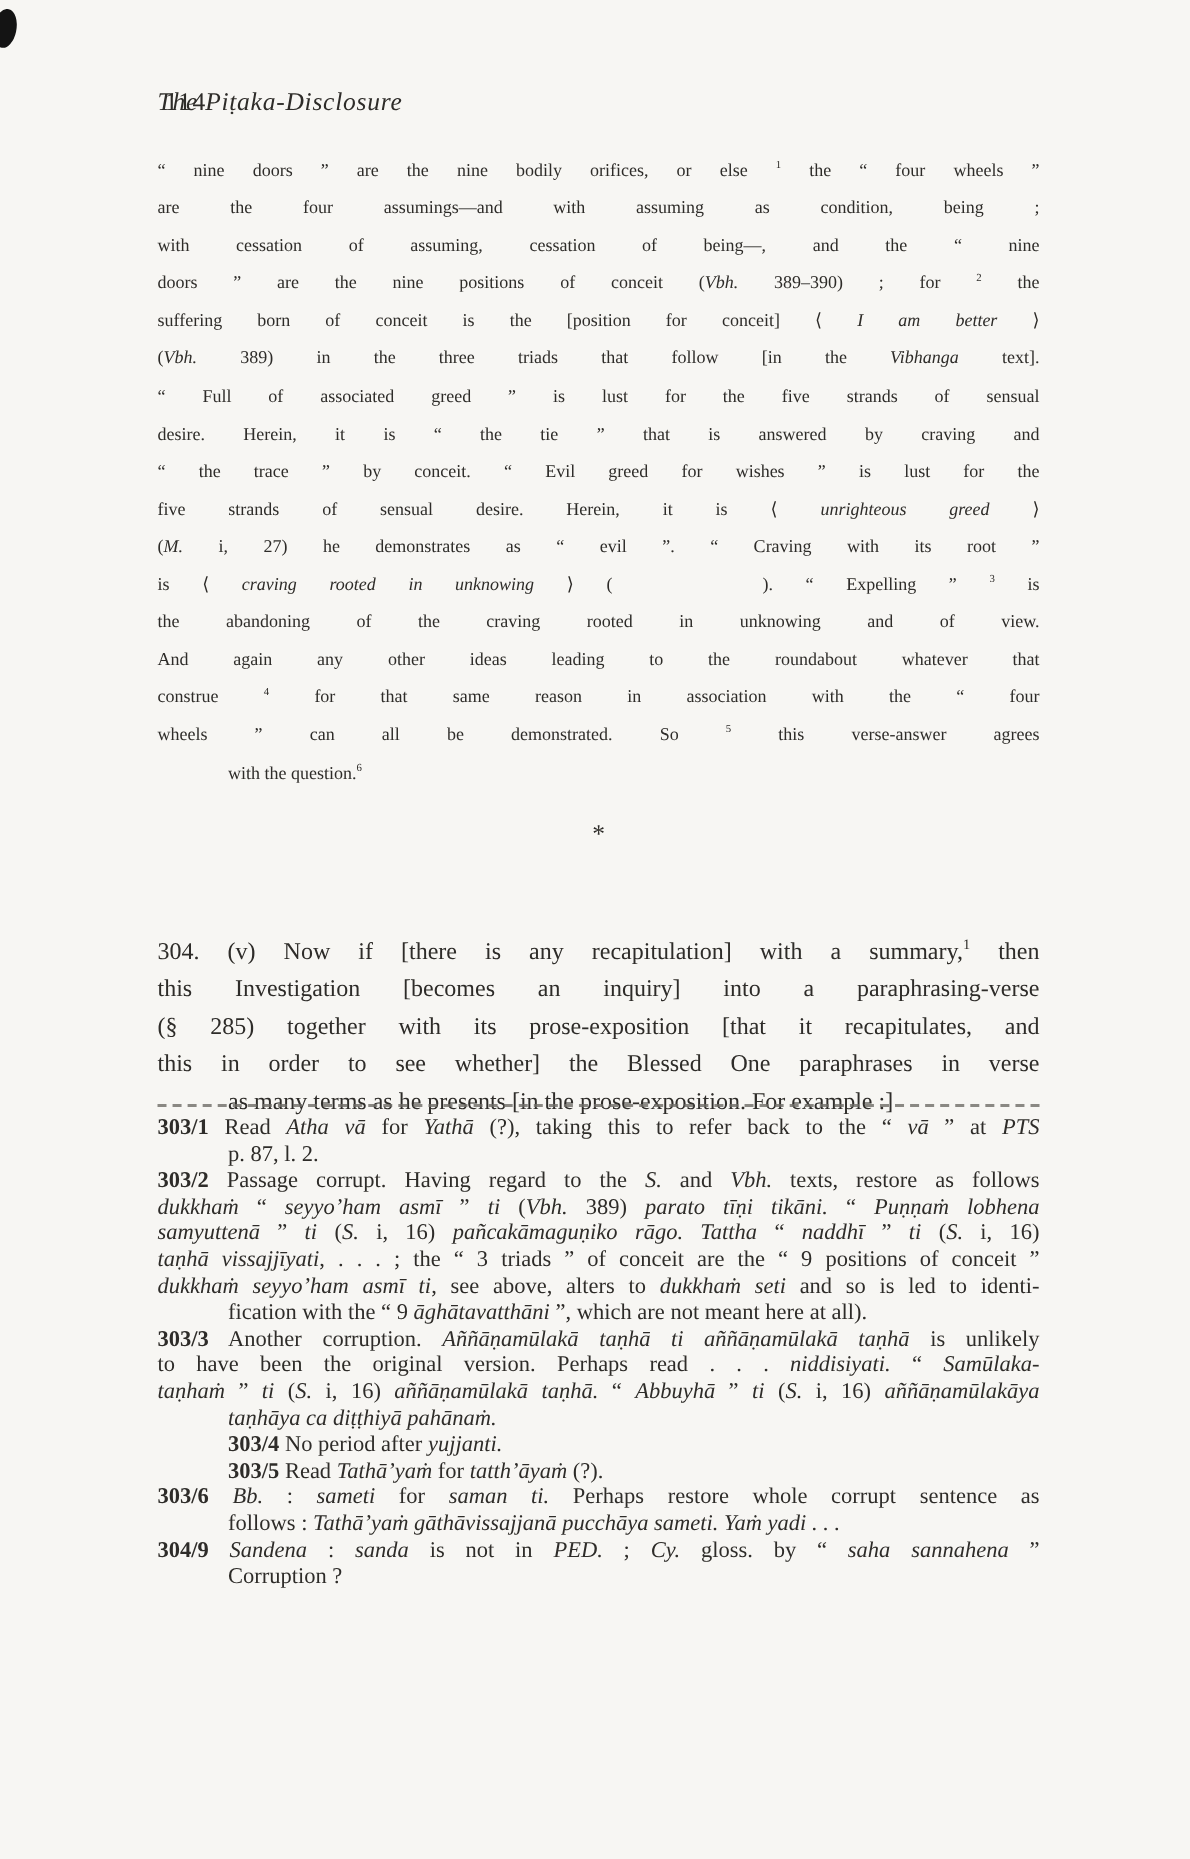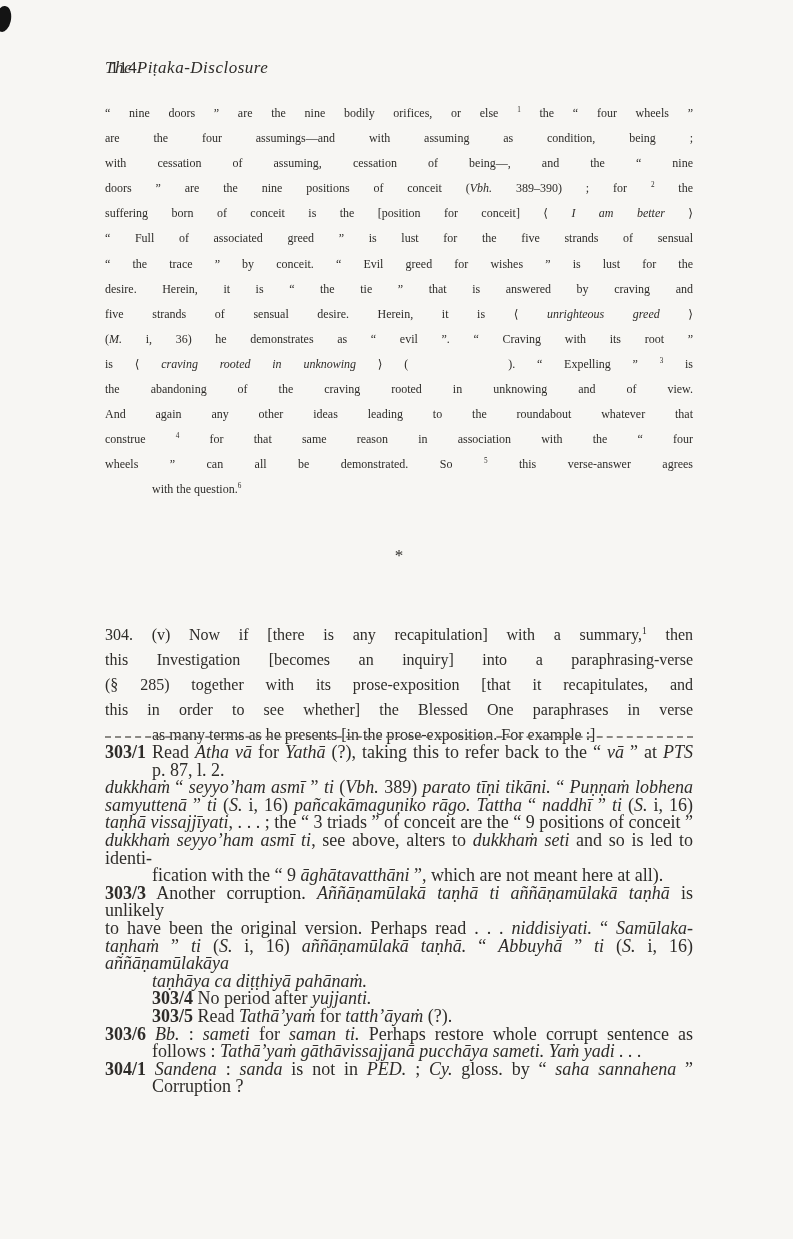--- a/index.html
+++ b/index.html
@@ -18,45 +18,46 @@
   .bd{font-weight:bold;}
   .sup{vertical-align:super;font-size:60%;line-height:0;}
   .gap{display:inline-block;}
   #header{top:58px;height:24px;font-size:17px;}
   #page-number{position:absolute;left:5px;top:0;letter-spacing:1px;}
   #running-head{position:absolute;left:0;right:0;text-align:left;font-style:italic;letter-spacing:0.5px;}
   #para303{top:101px;font-size:12px;line-height:25.1px;}
   #separator{top:546px;font-size:17px;text-align:center;text-align-last:center;}
   #para304{top:622px;font-size:16px;line-height:25.1px;}
   #footnote-rule{top:736px;height:0;border-top:2px dashed #6f6d68;opacity:.8;}
-  #footnotes{top:744px;font-size:18px;line-height:17.6px;}
+  #footnotes{top:744px;font-size:15px;line-height:17.6px;}
   .footnote{margin:0;}
   #ink-mark{position:absolute;left:-4px;top:6px;width:15px;height:26px;background:#141414;border-radius:45% 55% 50% 40%;transform:rotate(12deg);}
 </style>
 </head>
 <body>
 
 <div id="ink-mark"></div>
 
 <div id="header" class="col">
   <span id="page-number">114</span>
   <span id="running-head">The Piṭaka-Disclosure</span>
 </div>
 
 <div id="para303" class="col">
     <div class="line"><span>“ nine doors ” are the nine bodily orifices, or else </span><span class="sup">1</span><span> the “ four wheels ”</span></div>
     <div class="line"><span>are the four assumings—and with assuming as condition, being ;</span></div>
     <div class="line"><span>with cessation of assuming, cessation of being—, and the “ nine</span></div>
     <div class="line"><span>doors ” are the nine positions of conceit (</span><span class="it">Vbh.</span><span> 389–390) ;  for </span><span class="sup">2</span><span> the</span></div>
     <div class="line"><span>suffering born of conceit is the [position for conceit] ⟨ </span><span class="it">I am better</span><span> ⟩</span></div>
+    <div class="line"><span>(</span><span class="it">Vbh.</span><span> 389) in the three triads that follow [in the </span><span class="it">Vibhanga</span><span> text].</span></div>
     <div class="line"><span>“ Full of associated greed ” is lust for the five strands of sensual</span></div>
+    <div class="line"><span>desire.  Herein, it is “ the tie ” that is answered by craving and</span></div>
     <div class="line"><span>“ the trace ” by conceit.  “ Evil greed for wishes ” is lust for the</span></div>
-    <div class="line"><span>desire.  Herein, it is “ the tie ” that is answered by craving and</span></div>
     <div class="line"><span>five strands of sensual desire.  Herein, it is ⟨ </span><span class="it">unrighteous greed</span><span> ⟩</span></div>
-    <div class="line"><span>(</span><span class="it">M.</span><span> i, 36) he demonstrates as “ evil ”.  “ Craving with its root ”</span></div>
+    <div class="line"><span>(</span><span class="it">M.</span><span> i, 27) he demonstrates as “ evil ”.  “ Craving with its root ”</span></div>
     <div class="line"><span>is ⟨ </span><span class="it">craving rooted in unknowing</span><span> ⟩ (</span><span class="gap" style="width: 100px;"></span><span>).  “ Expelling ” </span><span class="sup">3</span><span> is</span></div>
     <div class="line"><span>the abandoning of the craving rooted in unknowing and of view.</span></div>
     <div class="line"><span>And again any other ideas leading to the roundabout whatever that</span></div>
     <div class="line"><span>construe </span><span class="sup">4</span><span> for that same reason in association with the “ four</span></div>
     <div class="line"><span>wheels ” can all be demonstrated.  So </span><span class="sup">5</span><span> this verse-answer agrees</span></div>
     <div class="line last"><span>with the question.</span><span class="sup">6</span></div>
   </div>
 
 <div id="separator" class="col">*</div>
 
@@ -69,20 +70,21 @@
   </div>
 
 <div id="footnote-rule" class="col"></div>
 
 <div id="footnotes" class="col">
     <div class="footnote">
       <div class="line"><span class="bd">303/1</span><span>  Read </span><span class="it">Atha vā</span><span> for </span><span class="it">Yathā</span><span> (?), taking this to refer back to the “ </span><span class="it">vā</span><span> ” at </span><span class="it">PTS</span></div>
       <div class="line last"><span>p. 87, l. 2.</span></div>
     </div>
     <div class="footnote">
+      <div class="line"><span class="bd">303/2</span><span>  Passage corrupt.  Having regard to the </span><span class="it">S.</span><span> and </span><span class="it">Vbh.</span><span> texts, restore as follows</span></div>
       <div class="line"><span class="it">dukkhaṁ</span><span> “ </span><span class="it">seyyo’ham asmī</span><span> ” </span><span class="it">ti</span><span> (</span><span class="it">Vbh.</span><span> 389) </span><span class="it">parato tīṇi tikāni.</span><span>  “ </span><span class="it">Puṇṇaṁ lobhena</span></div>
       <div class="line"><span class="it">samyuttenā</span><span> ” </span><span class="it">ti</span><span> (</span><span class="it">S.</span><span> i, 16) </span><span class="it">pañcakāmaguṇiko rāgo.</span><span>  </span><span class="it">Tattha</span><span> “ </span><span class="it">naddhī</span><span> ” </span><span class="it">ti</span><span> (</span><span class="it">S.</span><span> i, 16)</span></div>
       <div class="line"><span class="it">taṇhā vissajjīyati</span><span>, . . . ;  the “ 3 triads ” of conceit are the “ 9 positions of conceit ”</span></div>
       <div class="line"><span class="it">dukkhaṁ seyyo’ham asmī ti</span><span>, see above, alters to </span><span class="it">dukkhaṁ seti</span><span> and so is led to identi-</span></div>
       <div class="line last"><span>fication with the “ 9 </span><span class="it">āghātavatthāni</span><span> ”, which are not meant here at all).</span></div>
     </div>
     <div class="footnote">
       <div class="line"><span class="bd">303/3</span><span>  Another corruption.  </span><span class="it">Aññāṇamūlakā taṇhā ti aññāṇamūlakā taṇhā</span><span> is unlikely</span></div>
       <div class="line"><span>to have been the original version.  Perhaps read . . . </span><span class="it">niddisiyati.</span><span>  “ </span><span class="it">Samūlaka-</span></div>
       <div class="line"><span class="it">taṇhaṁ</span><span> ” </span><span class="it">ti</span><span> (</span><span class="it">S.</span><span> i, 16) </span><span class="it">aññāṇamūlakā taṇhā.</span><span>  “ </span><span class="it">Abbuyhā</span><span> ” </span><span class="it">ti</span><span> (</span><span class="it">S.</span><span> i, 16) </span><span class="it">aññāṇamūlakāya</span></div>
@@ -92,16 +94,16 @@
       <div class="line last"><span class="bd">303/4</span><span>  No period after </span><span class="it">yujjanti.</span></div>
     </div>
     <div class="footnote">
       <div class="line last"><span class="bd">303/5</span><span>  Read </span><span class="it">Tathā’yaṁ</span><span> for </span><span class="it">tatth’āyaṁ</span><span> (?).</span></div>
     </div>
     <div class="footnote">
       <div class="line"><span class="bd">303/6</span><span>  </span><span class="it">Bb.</span><span> :  </span><span class="it">sameti</span><span> for </span><span class="it">saman ti.</span><span>  Perhaps restore whole corrupt sentence as</span></div>
       <div class="line last"><span>follows :  </span><span class="it">Tathā’yaṁ gāthāvissajjanā pucchāya sameti.  Yaṁ yadi . . .</span></div>
     </div>
     <div class="footnote">
-      <div class="line"><span class="bd">304/1</span><span>  </span><span class="it">Sandena</span><span> :  </span><span class="it">sanda</span><span> is not in </span><span class="it">PED.</span><span> ;  </span><span class="it">Cy.</span><span> gloss. by “ </span><span class="it">saha sannahena</span><span> ”</span></div>
+      <div class="line"><span class="bd">304/9</span><span>  </span><span class="it">Sandena</span><span> :  </span><span class="it">sanda</span><span> is not in </span><span class="it">PED.</span><span> ;  </span><span class="it">Cy.</span><span> gloss. by “ </span><span class="it">saha sannahena</span><span> ”</span></div>
       <div class="line last"><span>Corruption ?</span></div>
     </div>
   </div>
 
 </body></html>

